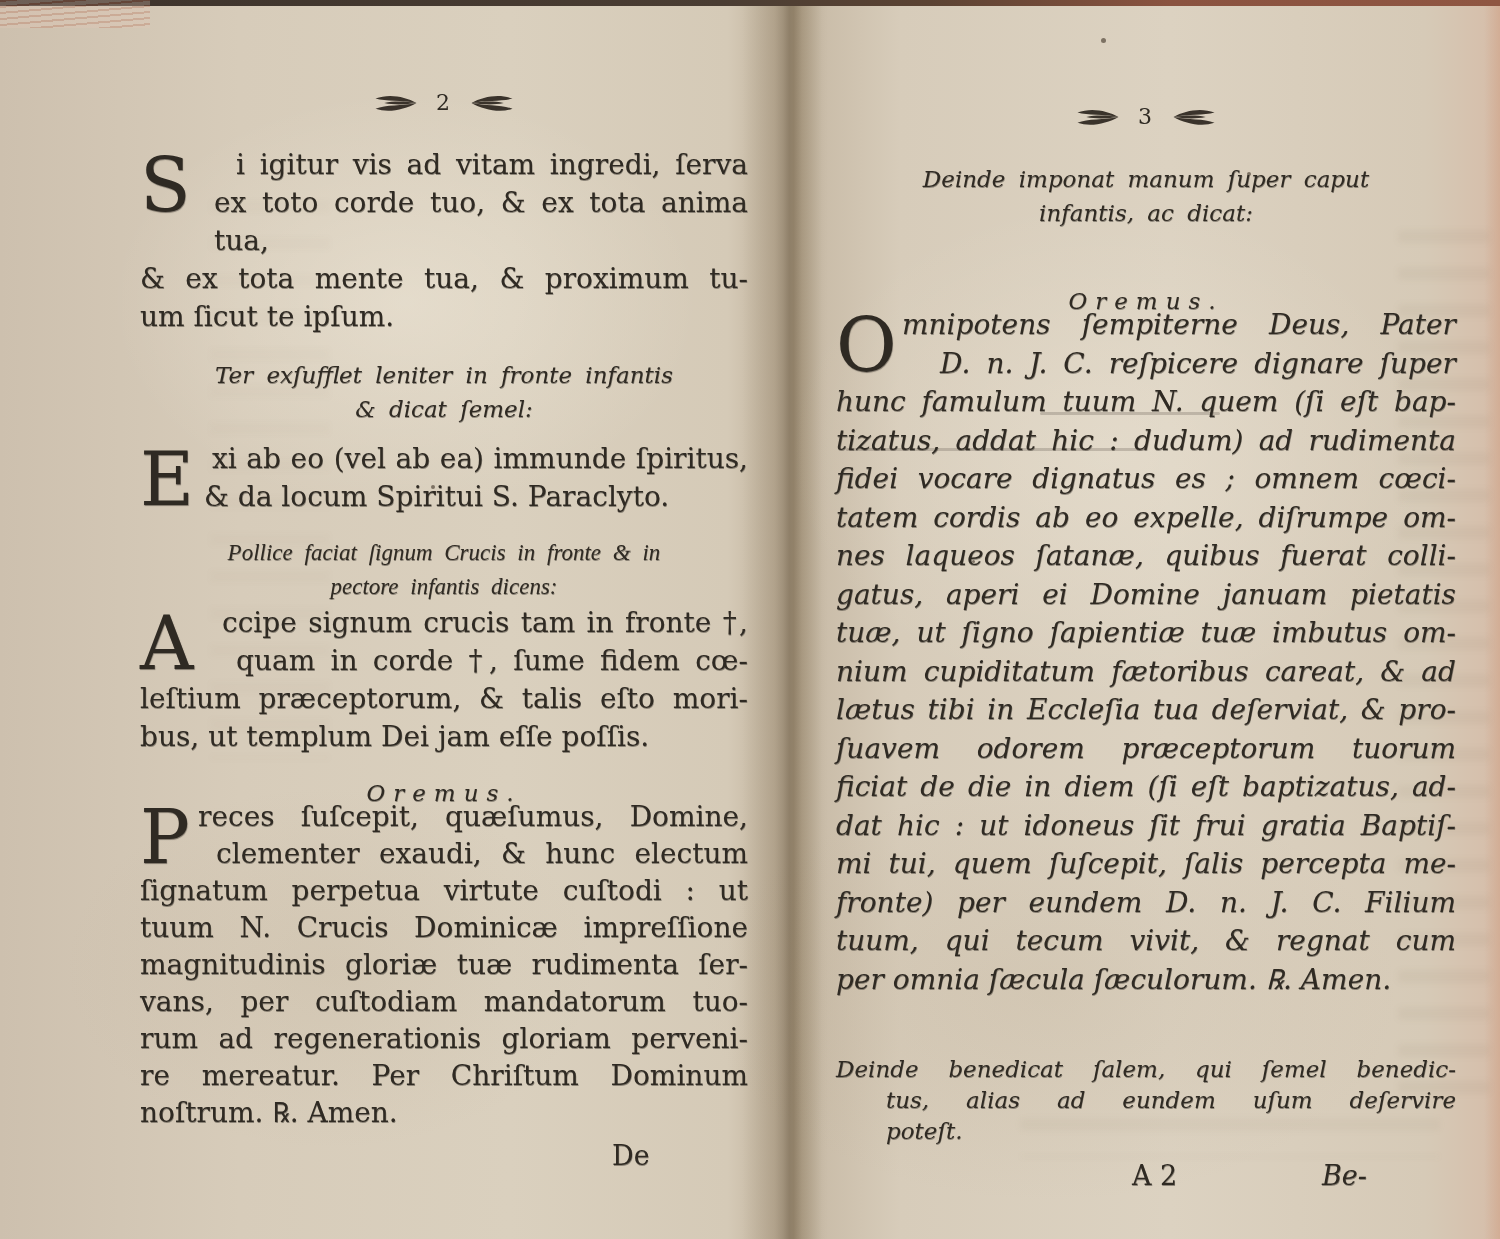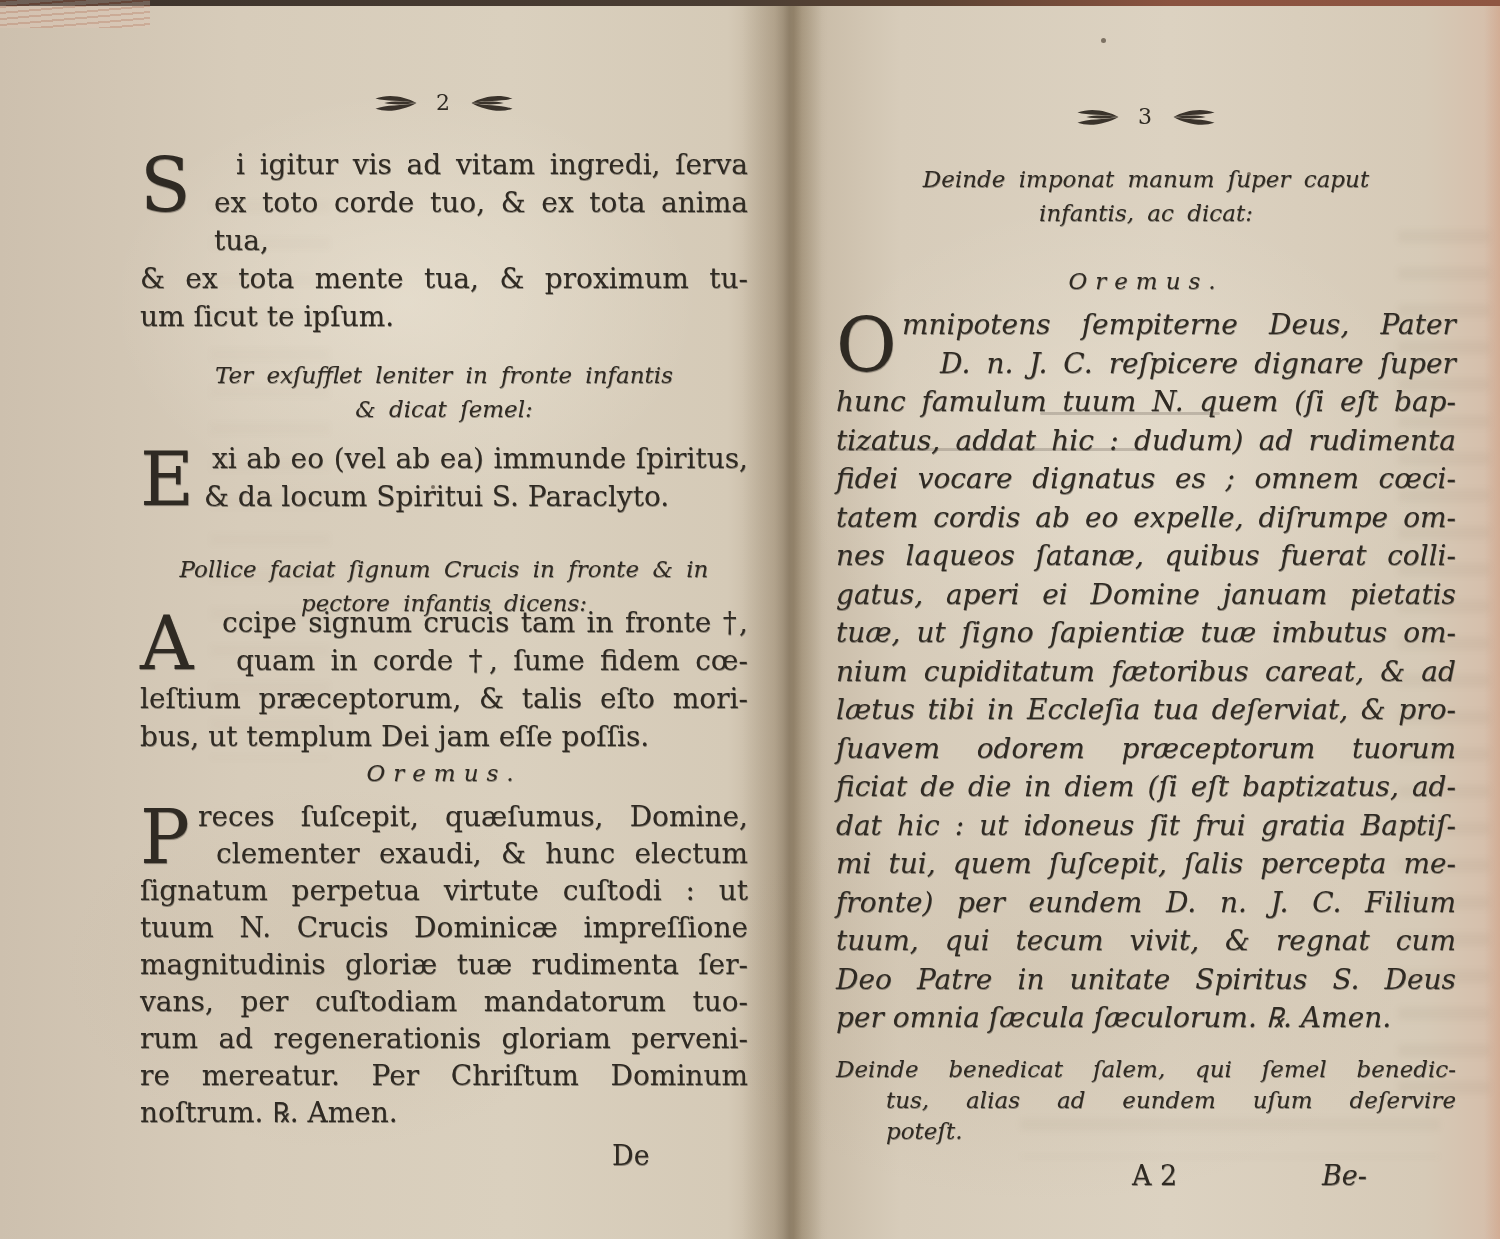--- a/index.html
+++ b/index.html
@@ -111,32 +111,33 @@
     line-height: 34px; word-spacing: 6px;
   }
   .rubric-hang .tline { line-height: 31px; padding-left: 50px; word-spacing: 4px; }
   .rubric-hang .tline:first-child { padding-left: 0; }
 
   .oremus {
     position: absolute; left: 0; right: 0;
     text-align: center; font-style: italic;
     font-size: 23px; letter-spacing: 8px;
     text-shadow: 0.4px 0.5px 0.6px rgba(47,42,35,.45);
+    margin-top: 20px;
   }
   .catchword, .signature {
     position: absolute; font-size: 27px;
     text-shadow: 0.4px 0.5px 0.6px rgba(47,42,35,.45);
   }
 
   
   .page-left  .pageheader { top: 2px; }
   .page-left  .b-p1      { top: 58px; }
   .page-left  .b-rubric1 { top: 270px; }
   .page-left  .b-p2      { top: 352px; }
-  .page-left  .b-rubric2 { top: 464px; }
+  .page-left  .b-rubric2 { top: 448px; font-family: Liberation Serif, serif; }
   .page-left  .b-p3      { top: 516px; }
   .page-left  .b-oremus  { top: 672px; }
   .page-left  .b-p4      { top: 710px; }
   .page-left  .b-catch   { top: 1052px; left: 472px; }
 
   .page-right .pageheader { top: 16px; }
   .page-right .b-rubricT { top: 74px; }
   .page-right .b-oremus  { top: 180px; }
   .page-right .b-pO      { top: 218px; }
   .page-right .b-rubricB { top: 966px; }
@@ -286,21 +287,20 @@
         <div class="tline">gatus, aperi ei Domine januam pietatis</div>
         <div class="tline">tuæ, ut ſigno ſapientiæ tuæ imbutus om-</div>
         <div class="tline">nium cupiditatum fætoribus careat, &amp; ad</div>
         <div class="tline">lætus tibi in Eccleſia tua deſerviat, &amp; pro-</div>
         <div class="tline">ſuavem odorem præceptorum tuorum</div>
         <div class="tline">ficiat de die in diem (ſi eſt baptizatus, ad-</div>
         <div class="tline">dat hic : ut idoneus ſit frui gratia Baptiſ-</div>
         <div class="tline">mi tui, quem ſuſcepit, ſalis percepta me-</div>
         <div class="tline">fronte) per eundem D. n. J. C. Filium</div>
         <div class="tline">tuum, qui tecum vivit, &amp; regnat cum</div>
-        <div class="tline">Deo Patre in unitate Spiritus S. Deus</div>
         <div class="tline tline-last">per omnia ſæcula ſæculorum. ℞. Amen.</div>
       </div>
   </div>
 
   <div class="rubric rubric-hang b-rubricB">
     <div>
         <div class="tline">Deinde benedicat ſalem, qui ſemel benedic-</div>
         <div class="tline">tus, alias ad eundem uſum deſervire</div>
         <div class="tline tline-last">poteſt.</div>
       </div>

